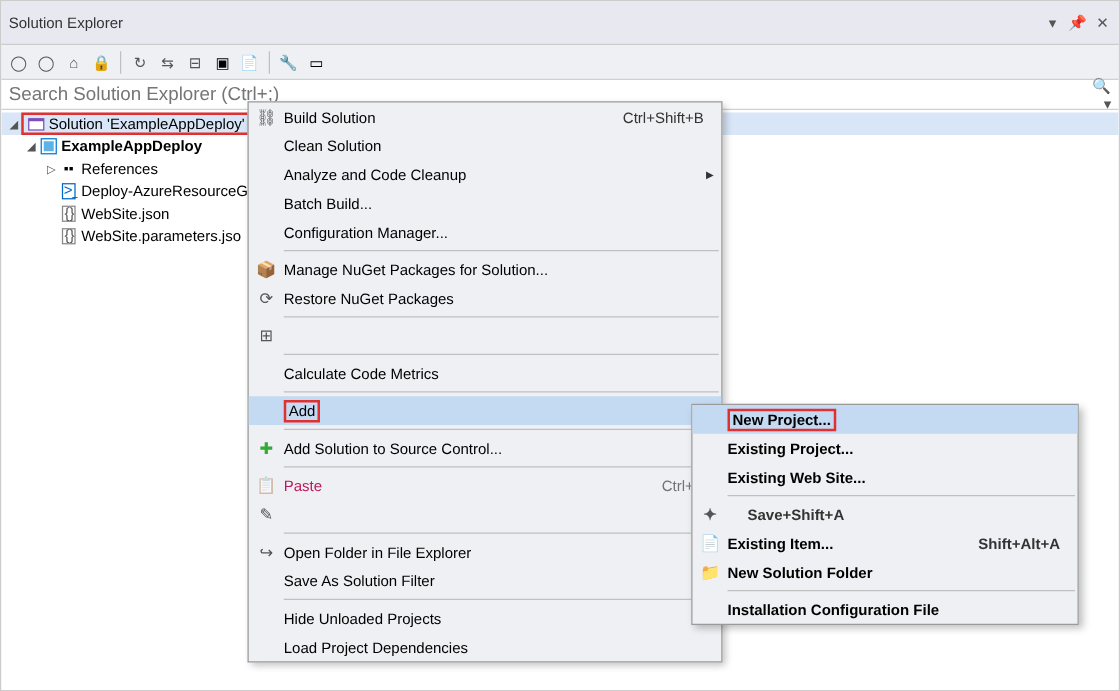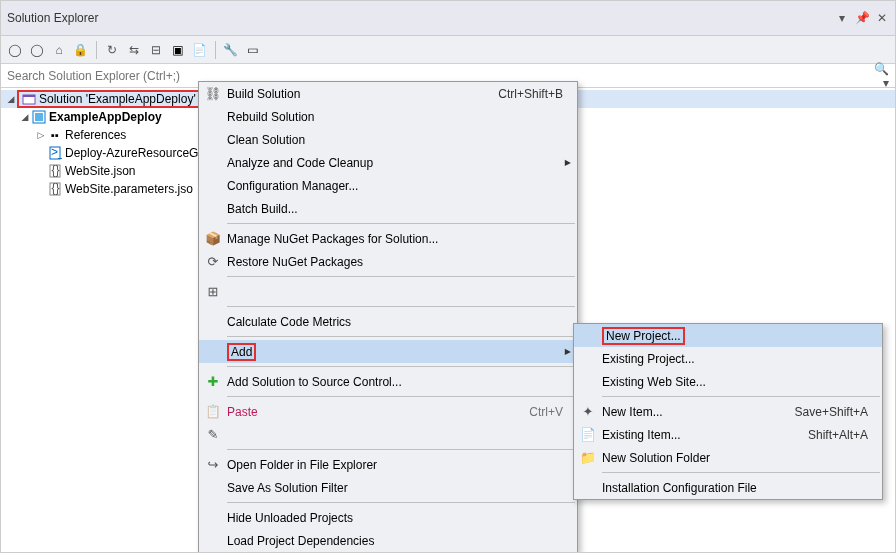--- a/index.html
+++ b/index.html
@@ -6,34 +6,34 @@
 body { background: #f5f5f5; width: 896px; height: 553px; position: relative; overflow: hidden; border: 1px solid #ccc; }
 .title-bar { background: #e8e8f0; height: 24px; display: flex; align-items: center; padding: 17px 6px; border-bottom: 1px solid #ccc; }
 .title-bar span { flex: 1; color: #333; }
 .title-icons { display: flex; gap: 6px; align-items: center; }
 .title-icons span { width: 14px; text-align: center; color: #555; cursor: default; }
 .toolbar { height: 28px; background: #eef0f3; display: flex; align-items: center; padding: 0 4px; border-bottom: 1px solid #d0d0d0; gap: 2px; }
 .tb-btn { width: 20px; height: 20px; display: flex; align-items: center; justify-content: center; color: #555; border-radius: 2px; }
 .tb-sep { width: 1px; height: 18px; background: #c0c0c0; margin: 0 3px; }
 .black { color: #000; }
 .search-bar { height: 24px; background: #fff; border-bottom: 1px solid #d0d0d0; display: flex; align-items: center; padding: 0 6px; }
-.search-bar input { flex: 1; border: none; outline: none; font-size: 12px; color: #888; background: transparent; }
+.search-bar input { flex: 1; border: none; outline: none; font-size: 15px; color: #888; background: transparent; }
 .search-icon { color: #555; width: 16px; text-align: right; }
 .tree { padding: 2px 0; background: #fff; height: calc(553px - 24px - 28px - 24px - 2px); overflow: hidden; }
 .tree-row { display: flex; align-items: center; height: 18px; padding-left: 4px; white-space: nowrap; }
 .tree-row.selected { background: #d8e6f7; }
 .expander { width: 12px; font-size: 9px; color: #555; text-align: center; }
 .sol-icon { width: 16px; height: 14px; margin-right: 2px; display: inline-flex; align-items: center; justify-content: center; font-size: 11px; }
 .tree-label { color: #000; }
 .indent-1 { padding-left: 18px; }
 .indent-2 { padding-left: 34px; }
 .highlight-box { border: 2px solid #e03030; padding: 0 2px; display: inline-flex; align-items: center; height: 18px; text-align: center; }
 .context-menu { position: absolute; background: #eef0f3; border: 1px solid #9a9a9a; box-shadow: 3px 3px 6px rgba(0,0,0,0.25); }
 .menu1 { left: 197px; top: 80px; width: 380px; }
-.menu2 { left: 572px; top: 322px; width: 310px; }
+.menu2 { left: 552px; top: 322px; width: 310px; font-weight: bold; }
 .menu-row { display: flex; align-items: center; height: 23px; padding-right: 14px; position: relative; }
 .menu-row.hover { background: #c4d9f2; }
 .menu-icon-col { width: 28px; display: flex; align-items: center; justify-content: center; color: #555; font-size: 13px; }
 .menu-label { flex: 1; color: #000; }
 .menu-shortcut { color: #333; margin-left: 16px; }
 .menu-arrow { position: absolute; right: 6px; font-size: 8px; color: #333; }
 .menu-sep { height: 1px; background: #c0c0c0; margin: 3px 2px 3px 28px; }
 .badge-box { display: inline-block; }
 svg { display: block; }
 </style>
@@ -131,38 +131,34 @@
 </div>
 
 <div class="context-menu menu1">
   <div class="menu-row">
       <div class="menu-icon-col">⛓</div>
       <span class="menu-label">Build Solution</span>
       <span class="menu-shortcut">Ctrl+Shift+B</span>
     </div>
   <div class="menu-row">
       <div class="menu-icon-col"></div>
-      <span class="menu-label">Rebuild Solution</span>
-    </div>
-  <div class="menu-row">
-      <div class="menu-icon-col"></div>
       <span class="menu-label">Clean Solution</span>
     </div>
   <div class="menu-row">
       <div class="menu-icon-col"></div>
       <span class="menu-label">Analyze and Code Cleanup</span>
       <span class="menu-arrow">▶</span>
     </div>
   <div class="menu-row">
       <div class="menu-icon-col"></div>
+      <span class="menu-label">Batch Build...</span>
+    </div>
+  <div class="menu-row">
+      <div class="menu-icon-col"></div>
       <span class="menu-label">Configuration Manager...</span>
-    </div>
-  <div class="menu-row">
-      <div class="menu-icon-col"></div>
-      <span class="menu-label">Batch Build...</span>
     </div>
   <div class="menu-sep"></div>
   <div class="menu-row">
       <div class="menu-icon-col">📦</div>
       <span class="menu-label">Manage NuGet Packages for Solution...</span>
     </div>
   <div class="menu-row">
       <div class="menu-icon-col">⟳</div>
       <span class="menu-label">Restore NuGet Packages</span>
     </div>
@@ -225,21 +221,20 @@
       <div class="menu-icon-col"></div>
       <span class="menu-label">Existing Project...</span>
     </div>
   <div class="menu-row">
       <div class="menu-icon-col"></div>
       <span class="menu-label">Existing Web Site...</span>
     </div>
   <div class="menu-sep"></div>
   <div class="menu-row">
       <div class="menu-icon-col">✦</div>
-      <span class="menu-label">New Item...</span>
       <span class="menu-shortcut">Save+Shift+A</span>
     </div>
   <div class="menu-row">
       <div class="menu-icon-col">📄</div>
       <span class="menu-label">Existing Item...</span>
       <span class="menu-shortcut">Shift+Alt+A</span>
     </div>
   <div class="menu-row">
       <div class="menu-icon-col" style="color:#d9a23a">📁</div>
       <span class="menu-label">New Solution Folder</span>

